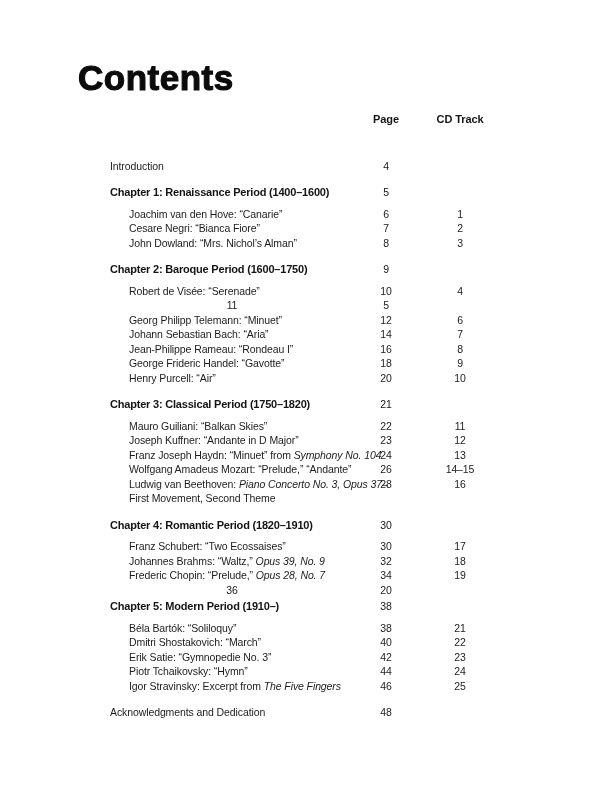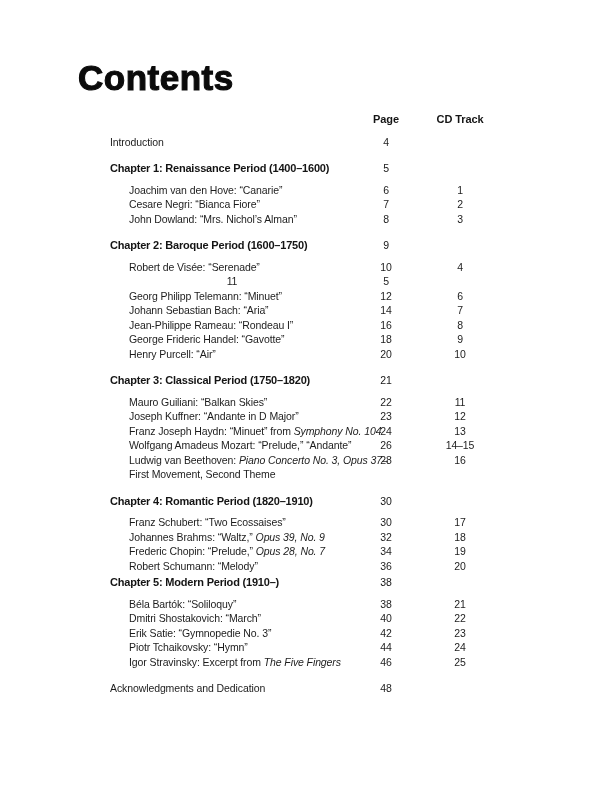--- a/index.html
+++ b/index.html
@@ -23,20 +23,21 @@
     letter-spacing: 0.5px;
     color: #0b0b0b;
     -webkit-text-stroke: 1.1px #0b0b0b;
   }
   .toc {
     position: absolute;
     left: 110px; top: 112px;
     width: 392px;
     display: flex;
     flex-direction: column;
+    gap: 24px;
   }
   .toc-row {
     display: grid;
     grid-template-columns: 244px 64px 84px;
     align-items: baseline;
     font-size: 10.5px;
     line-height: 14.5px;
     letter-spacing: -0.1px;
   }
   .header-row {
@@ -191,21 +192,20 @@
           <div class="cell entry"><span>Johannes Brahms: “Waltz,” </span><span class="it">Opus 39, No. 9</span></div>
           <div class="cell num">32</div>
           <div class="cell num">18</div>
         </div>
         <div class="toc-row piece">
           <div class="cell entry"><span>Frederic Chopin: “Prelude,” </span><span class="it">Opus 28, No. 7</span></div>
           <div class="cell num">34</div>
           <div class="cell num">19</div>
         </div>
         <div class="toc-row piece">
-          <div class="cell entry"><span>Robert Schumann: “Melody”</span></div>
           <div class="cell num">36</div>
           <div class="cell num">20</div>
         </div>
         <div class="toc-row chapter extra-space">
           <div class="cell entry"><span>Chapter 5: Modern Period (1910–)</span></div>
           <div class="cell num">38</div>
           <div class="cell num"></div>
         </div>
         <div class="toc-row piece">
           <div class="cell entry"><span>Béla Bartók: “Soliloquy”</span></div>

